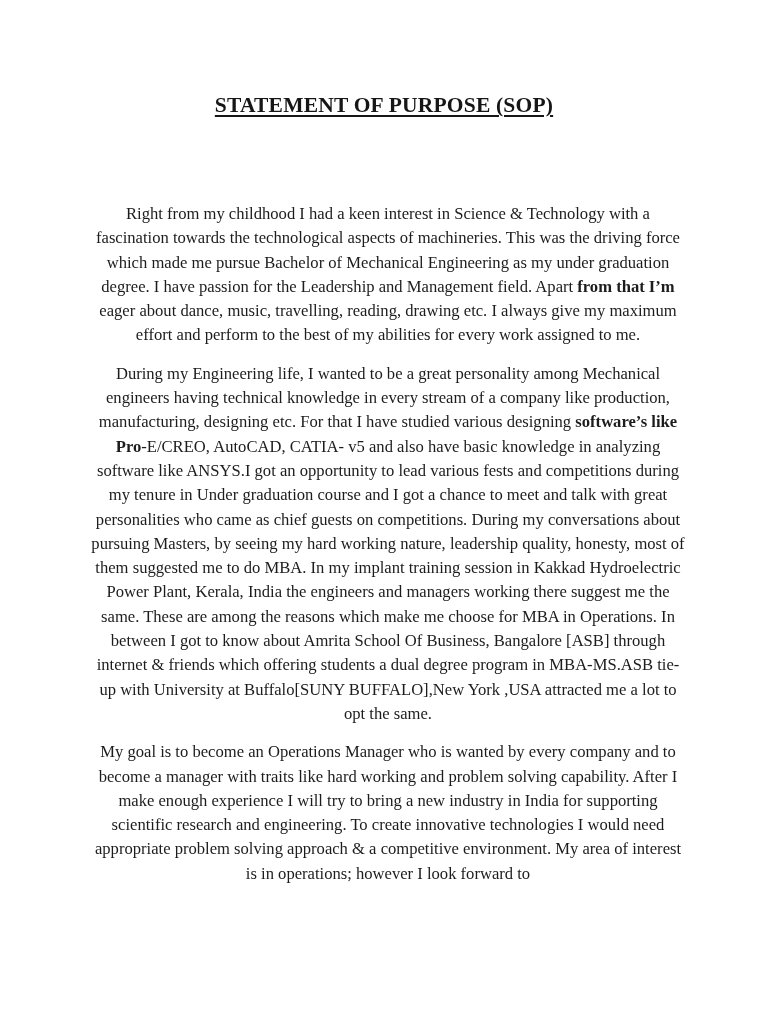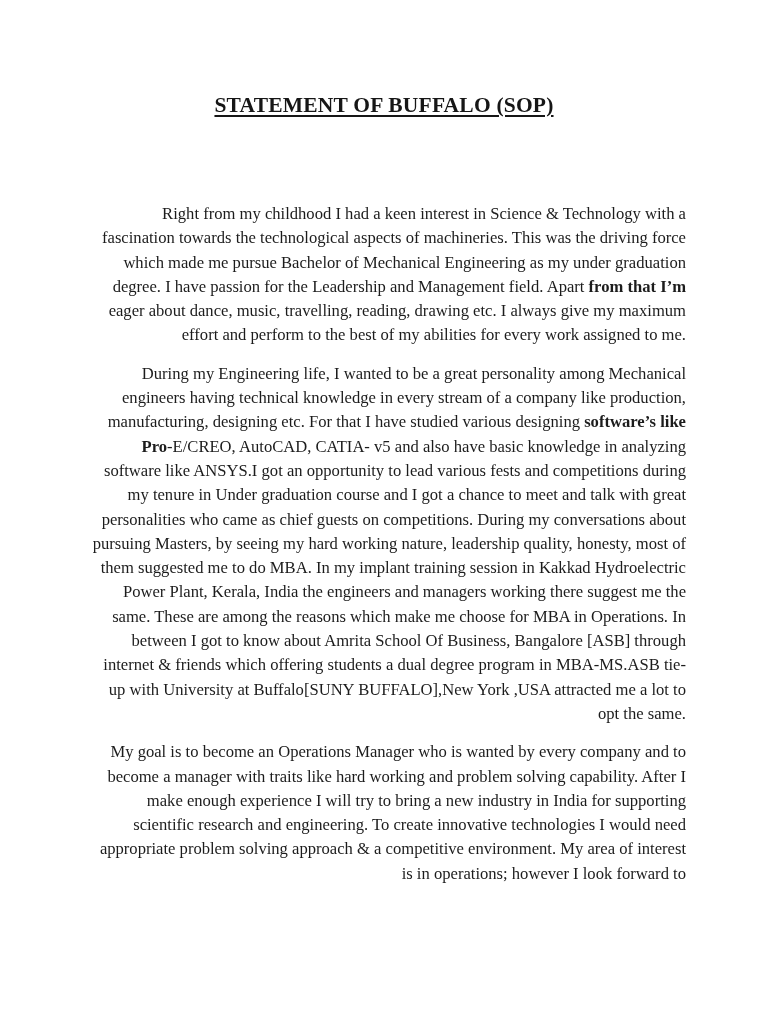--- a/index.html
+++ b/index.html
@@ -27,33 +27,33 @@
     text-decoration-thickness: 2px;
     text-underline-offset: 3px;
   }
   .body-text {
     margin-top: 84px;
     margin-left: 90px;
     width: 596px;
     font-size: 16.6px;
     line-height: 24.3px;
     color: #1c1c1c;
-    text-align: right;
+    text-align: center;
   }
   .body-text p {
     margin-bottom: 14px;
   }
   .b { font-weight: bold; }
 </style>
 </head>
 <body>
 
 <div class="page">
 
-  <h1 class="doc-title">STATEMENT OF BUFFALO (SOP)</h1>
+  <h1 class="doc-title">STATEMENT OF PURPOSE (SOP)</h1>
 
   <div class="body-text">
 
     <p><span>Right from my childhood I had a keen interest in Science &amp; Technology with a fascination towards the technological aspects of machineries. This was the driving force which made me pursue Bachelor of Mechanical Engineering as my under graduation degree. I have passion for the Leadership and Management field. Apart </span><span class="b">from that I’m</span><span> eager about dance, music, travelling, reading, drawing etc. I always give my maximum effort and perform to the best of my abilities for every work assigned to me.</span></p>
 
     <p><span>During my Engineering life, I wanted to be a great personality among Mechanical engineers having technical knowledge in every stream of a company like production, manufacturing, designing etc. For that I have studied various designing </span><span class="b">software’s like Pro</span><span>-E/CREO, AutoCAD, CATIA- v5 and also have basic knowledge in analyzing software like ANSYS.I got an opportunity to lead various fests and competitions during my tenure in Under graduation course and I got a chance to meet and talk with great personalities  who came as chief guests on competitions.  During my conversations about pursuing Masters, by seeing my hard working nature, leadership quality, honesty, most of them suggested me to do MBA. In my implant training session in Kakkad Hydroelectric Power Plant, Kerala, India the engineers and managers working there suggest me the same. These are among the reasons which make me choose for MBA in Operations. In between I got to know about Amrita School Of  Business, Bangalore [ASB] through internet &amp; friends which offering students a dual degree program in MBA-MS.ASB tie-up with University at Buffalo[SUNY BUFFALO],New York ,USA attracted me a lot to opt the same.</span></p>
 
     <p><span>My goal is to become an Operations Manager who is wanted by every company and to become a manager with traits like hard working and problem solving capability. After I make enough experience I will try to bring a new industry in India for supporting scientific research and engineering. To create innovative technologies I would need appropriate problem solving approach &amp; a competitive environment. My area of interest is in operations; however I look forward to</span></p>
 
   </div>

